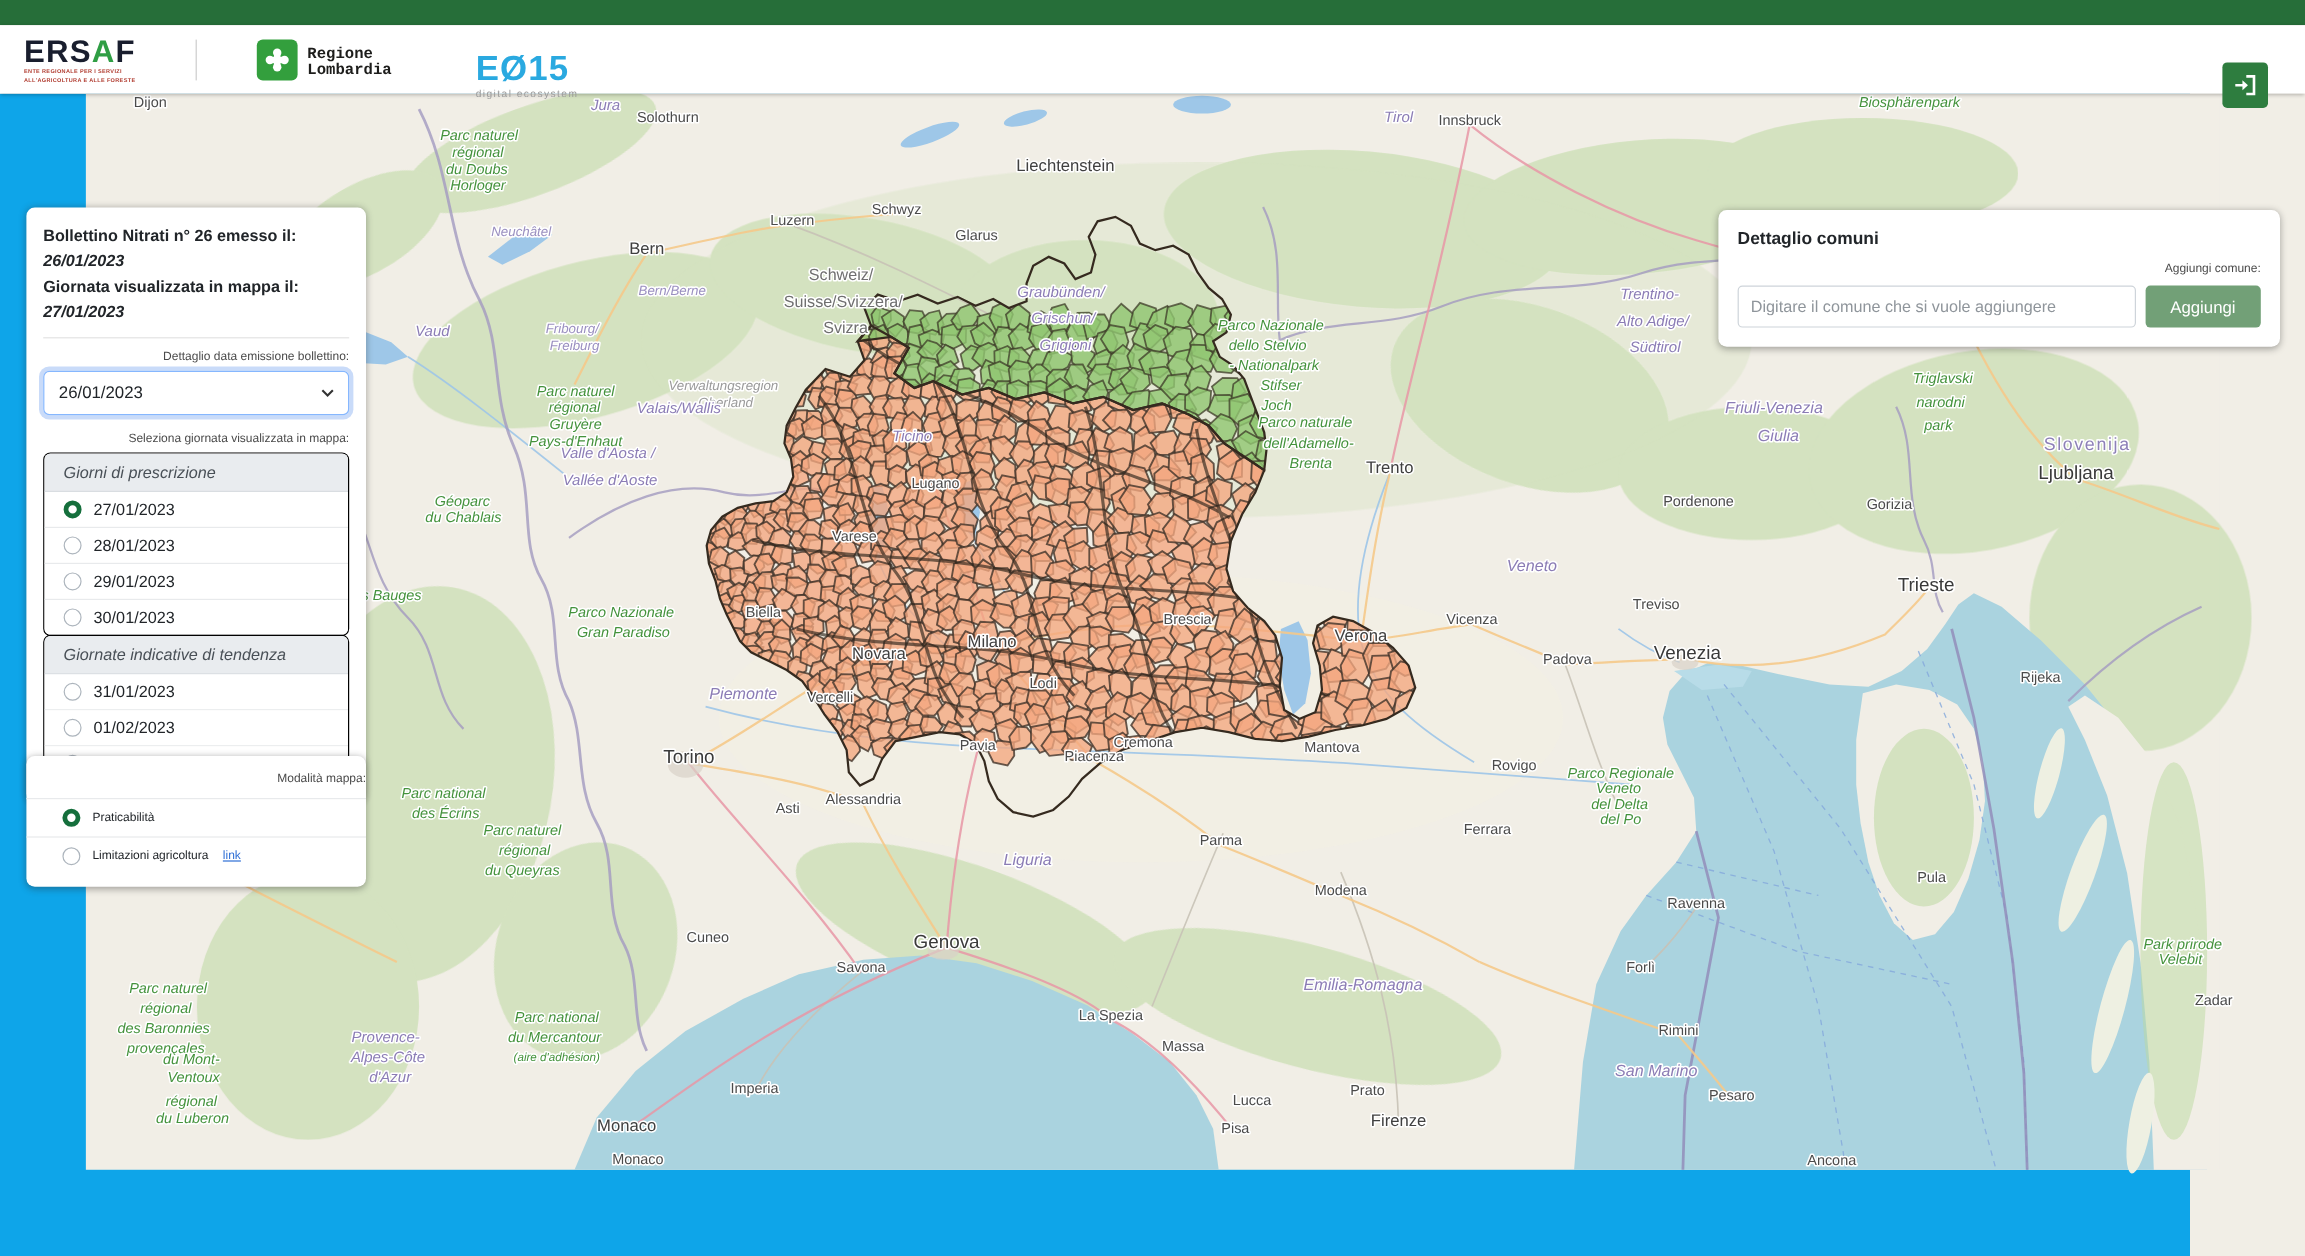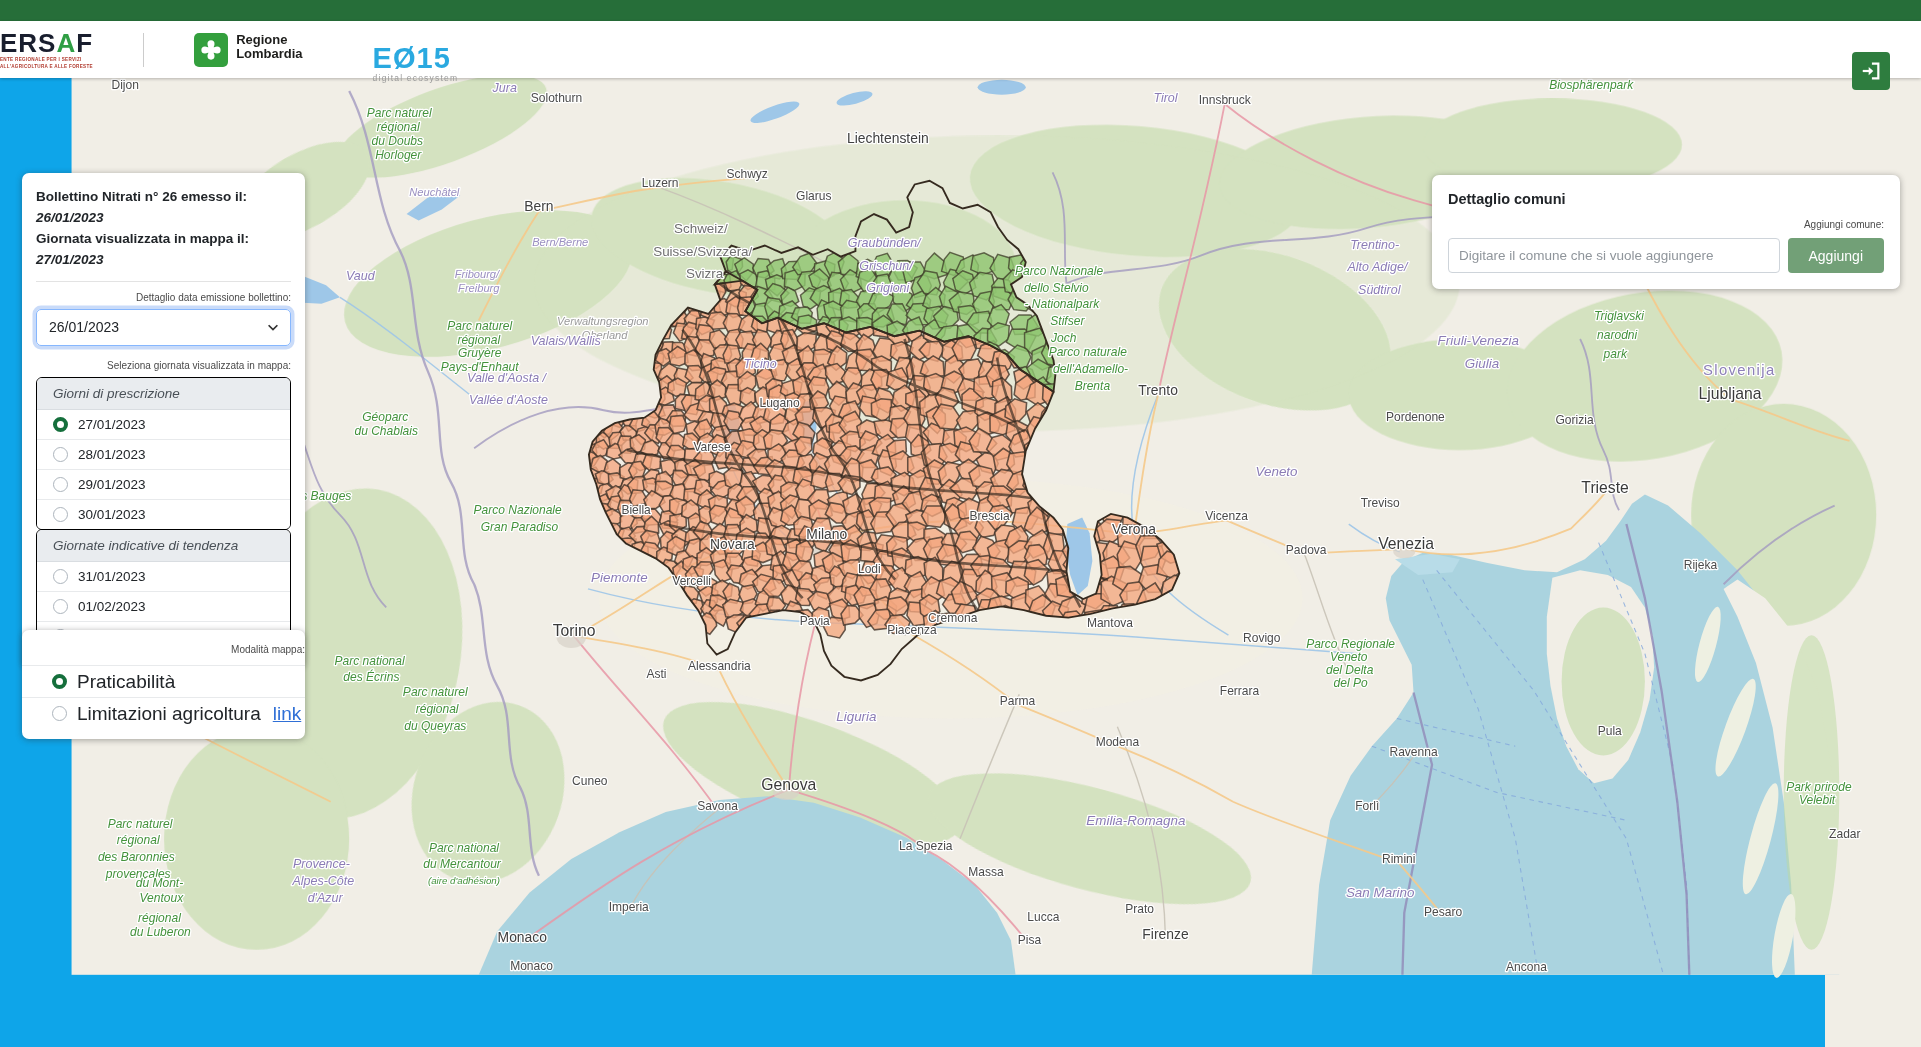--- a/index.html
+++ b/index.html
@@ -1,26 +1,26 @@
 <!DOCTYPE html>
 <html><head>
 <meta charset="utf-8">
 <style>
   html,body{margin:0;padding:0;background:#ddd;font-family:"Liberation Sans",sans-serif;}
   #app{position:relative;width:1921px;height:1047px;overflow:hidden;background:#f1eee6;}
   
   #topbar{position:absolute;left:0;top:0;width:100%;height:21px;background:#266e39;}
   #header{position:absolute;left:0;top:21px;width:100%;height:57px;background:#ffffff;box-shadow:0 1px 3px rgba(0,0,0,.25);z-index:40;}
-  .hwrap{display:flex;align-items:center;height:100%;gap:36px;}
+  .hwrap{display:flex;align-items:center;height:100%;padding-left:20px;gap:36px;}
   .ersaf{display:flex;flex-direction:column;line-height:1;}
   .ersaf-title{font-size:26px;font-weight:bold;color:#191e2e;letter-spacing:1px;}
   .ersaf-title .a-green{color:#2f9e44;}
   .ersaf-sub{font-size:4.6px;color:#b03a2e;letter-spacing:.3px;margin-top:2px;font-weight:bold;}
   .hdivider{width:1px;height:34px;background:#cccccc;margin:0 14px;}
-  .rl{display:flex;align-items:flex-start;gap:8px;}
+  .rl{display:flex;align-items:flex-end;gap:8px;font-family:Liberation Mono, monospace;}
   .rl-mark{width:34px;height:34px;background:#339f3d;border-radius:5px;display:flex;align-items:center;justify-content:center;}
   .rl-text{font-size:13px;color:#1d1d1b;font-weight:bold;line-height:1.1;}
   .e015{margin-left:34px;display:flex;flex-direction:column;line-height:1;}
   .e015-title{font-size:29px;font-weight:bold;color:#2aa9e0;letter-spacing:1px;margin-top:28px;}
   .e015-sub{font-size:8.5px;color:#9a9a9a;letter-spacing:1.2px;margin-top:1px;}
   #login-btn{position:absolute;right:31px;top:31px;width:38px;height:38px;background:#2e7d3f;border-radius:4px;display:flex;align-items:center;justify-content:center;cursor:pointer;}
   
   #map{position:absolute;left:0;top:78px;width:1825px;height:969px;background:#0ea5e9;}
   #mapsvg{position:absolute;left:0;top:0;}
   .lbl{paint-order:stroke;stroke:#ffffff;stroke-width:2.8px;stroke-linejoin:round;fill:#4b4b4b;font-size:13px;text-anchor:middle;}
@@ -44,21 +44,21 @@
   .pselect{height:35px;border:1px solid #86b7fe;border-radius:5px;box-shadow:0 0 0 3.5px rgba(38,110,230,.25);display:flex;align-items:center;justify-content:space-between;padding:0 10px 0 12px;font-size:14px;color:#212529;cursor:pointer;margin-bottom:14px;}
   .listbox{border:1px solid #000000;border-radius:6px;overflow:hidden;}
   .listbox + .listbox{margin-top:-1px;}
   .lb-header{background:#e9ecef;font-size:13.5px;font-style:italic;color:#495057;padding:8px 0 8px 16px;border-bottom:1px solid #d9dde1;}
   .lb-row{display:flex;align-items:center;gap:10px;height:29px;padding-left:16px;border-bottom:1px solid #e8eaec;background:#fff;cursor:pointer;font-size:13.5px;color:#212529;}
   .lb-row:last-child{border-bottom:none;}
   .radio{width:15px;height:15px;border-radius:50%;border:1px solid #adb5bd;background:#fff;box-sizing:border-box;flex:0 0 auto;}
   .radio.sel{border:4.5px solid #156f3c;}
   #panel-mode{left:22px;top:552px;width:283px;padding:14px 0 10px 0;box-sizing:border-box;}
   #panel-mode .plabel{padding-left:14px;margin-bottom:10px;}
-  .mode-row{display:flex;align-items:center;gap:10px;height:31px;padding-left:30px;border-top:1px solid #e8eaec;font-size:19px;color:#212529;cursor:pointer;}
+  .mode-row{display:flex;align-items:center;gap:10px;height:31px;padding-left:30px;border-top:1px solid #e8eaec;font-size:10px;color:#212529;cursor:pointer;}
   .mode-row a{color:#2f6fd6;text-decoration:underline;margin-left:2px;cursor:pointer;}
   #panel-comuni{left:1432px;top:97px;width:468px;padding:16px;box-sizing:border-box;}
   .pc-title{font-size:14.5px;font-weight:bold;color:#212529;margin-bottom:12px;}
   .pc-row{display:flex;gap:8px;margin-top:8px;}
   .pc-row input{flex:1;height:35px;border:1px solid #ced4da;border-radius:4px;padding:0 10px;font-size:13.5px;color:#212529;font-family:"Liberation Sans",sans-serif;outline:none;box-sizing:border-box;}
   .pc-row input::placeholder{color:#8f959b;}
   #add-btn{height:35px;background:#72a077;color:#fff;border:none;border-radius:4px;font-size:14px;padding:0 21px;cursor:pointer;font-family:"Liberation Sans",sans-serif;}
 </style>
 </head>
 <body>

